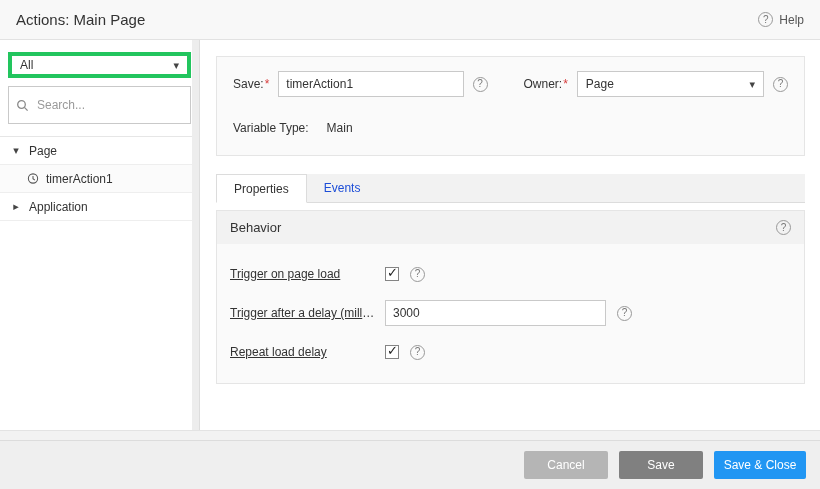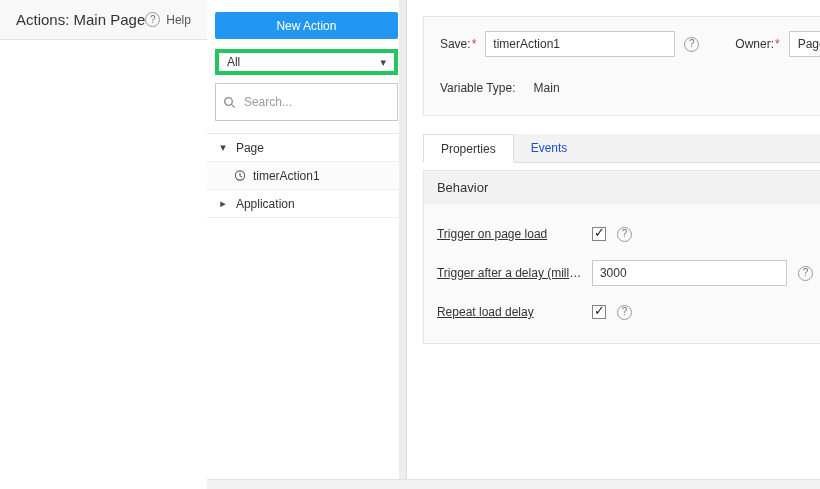--- a/index.html
+++ b/index.html
@@ -2,21 +2,21 @@
 <html><head>
 <meta charset="utf-8">
 <style>
   * { box-sizing: border-box; }
   html,body { margin:0; padding:0; }
   body {
     width:820px; height:489px; overflow:hidden;
     font-family:"Liberation Sans", sans-serif; font-size:12px; color:#333;
     background:#fff;
   }
-  .app { width:820px; height:489px; display:flex; flex-direction:row; background:#fff; }
+  .app { width:820px; height:489px; display:flex; flex-direction:column; background:#fff; }
 
   
   .header {
     height:40px; flex:none; background:#f8f8f8; border-bottom:1px solid #e2e2e2;
     display:flex; align-items:center; justify-content:space-between; padding:0 16px;
   }
   .title { font-size:15px; color:#333; }
   .help { display:flex; align-items:center; gap:6px; color:#555; cursor:pointer; }
 
   .help-icon {
@@ -116,21 +116,21 @@
   }
   .ctrl-gap { width:10px; flex:none; }
   .checkbox {
     width:14px; height:14px; border:1px solid #848484; background:#fff;
     position:relative; flex:none; cursor:pointer;
   }
   .checkbox.checked::after {
     content:"✓"; position:absolute; left:1px; top:-3px; font-size:13px; color:#1d1d1d;
   }
   .delay-input {
-    width:195px; height:26px; border:1px solid #c9c9c9; background:#fff;
+    width:221px; height:26px; border:1px solid #c9c9c9; background:#fff;
     padding:0 7px; font:inherit; color:#333; outline:none; flex:none;
   }
   .brow .help-icon { margin-left:11px; }
 
   
   .footer {
     height:49px; flex:none; background:#efefef; border-top:1px solid #dcdcdc;
     display:flex; align-items:center; justify-content:flex-end; gap:11px; padding:0 14px;
   }
   .btn {
@@ -152,21 +152,20 @@
     <div class="title">Actions: Main Page</div>
     <div class="help">
       <span class="help-icon"></span>
       <span>Help</span>
     </div>
   </div>
 
   <div class="content">
 
     <div class="sidebar">
-      <div class="new-action">New Action</div>
 
       <div class="dropdown">
         <span>All</span>
         <span class="caret-down"></span>
       </div>
 
       <div class="search">
         <span>
           <svg width="13" height="13" viewBox="0 0 13 13">
             <circle cx="5.5" cy="5.5" r="3.8" fill="none" stroke="#8a8a8a" stroke-width="1.3"></circle>
@@ -254,14 +253,19 @@
           </div>
 
         </div>
       </div>
 
     </div>
 
     <div class="hscroll"></div>
   </div>
 
+  <div class="footer">
+    <button class="btn btn-cancel">Cancel</button>
+    <button class="btn btn-save">Save</button>
+    <button class="btn btn-primary">Save &amp; Close</button>
+  </div>
 
 </div>
 
 </body></html>

